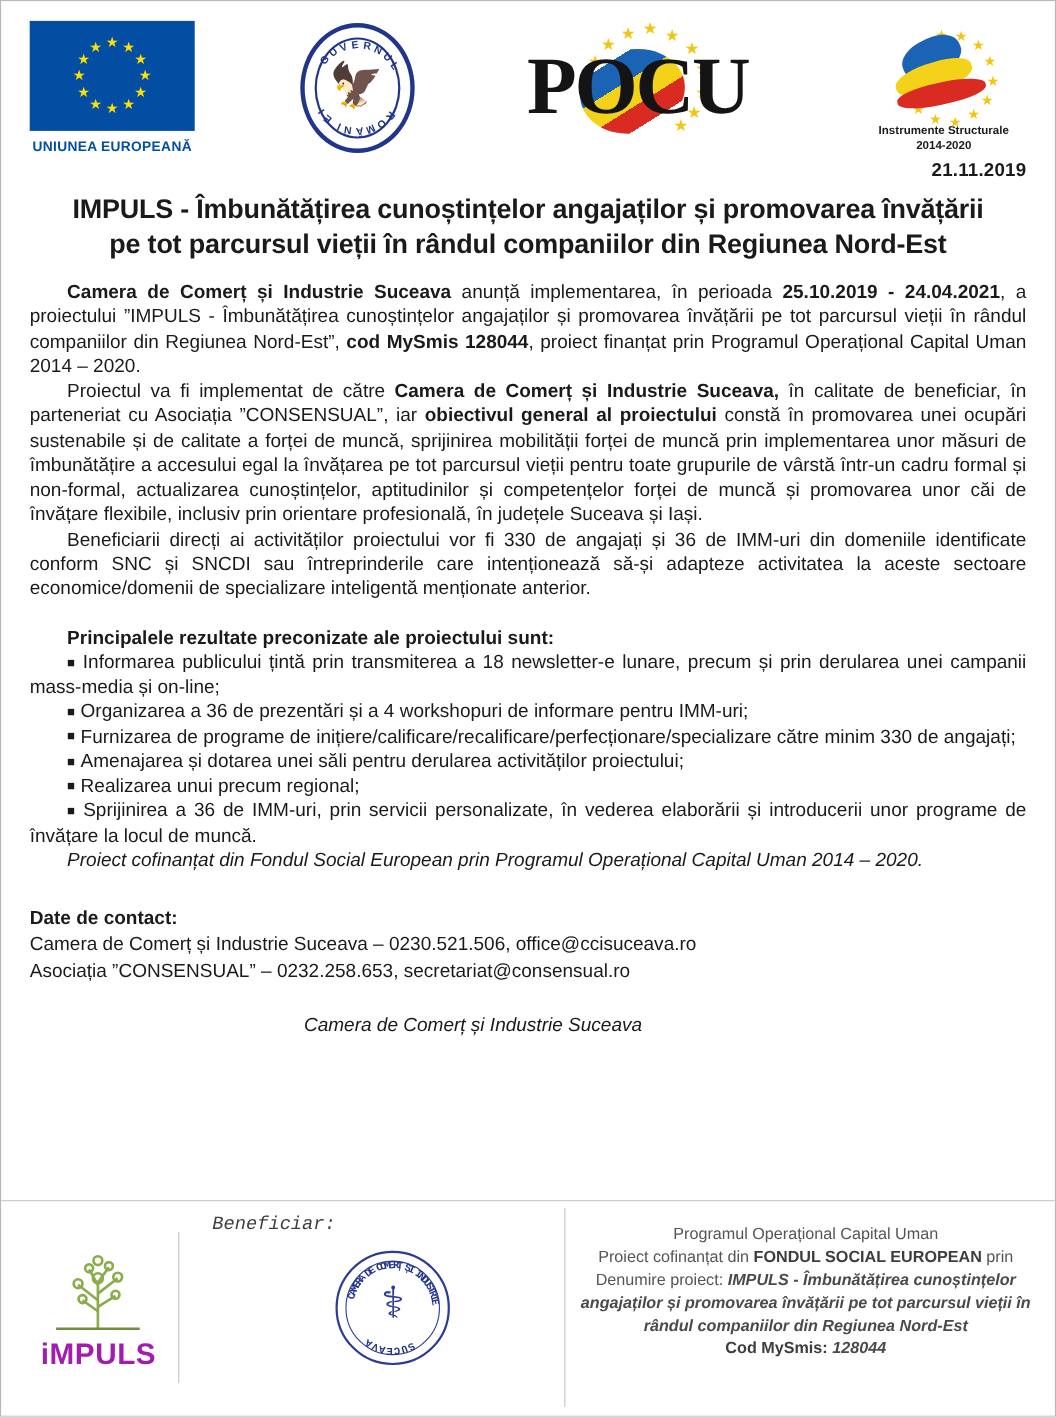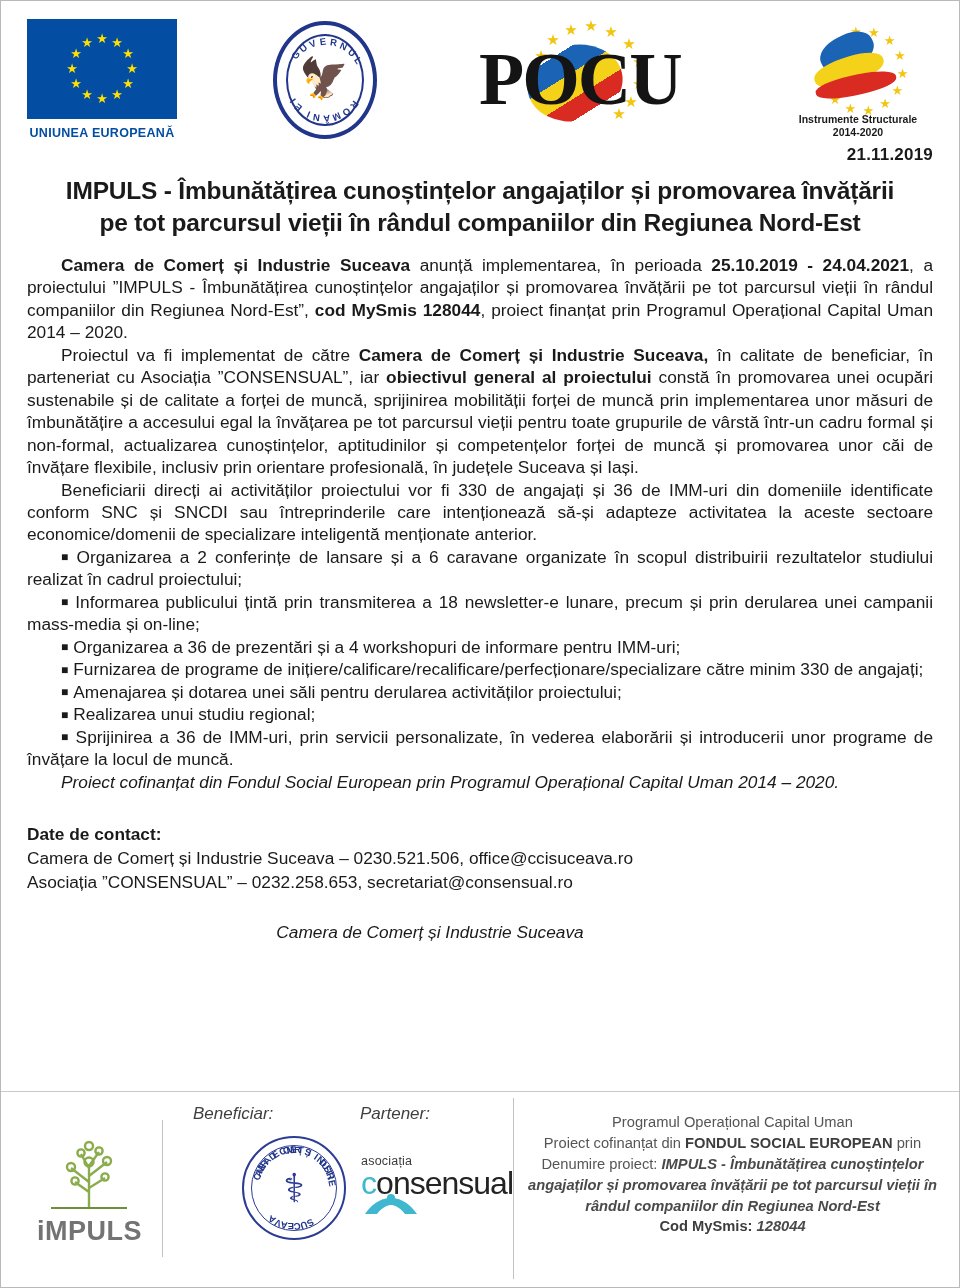--- a/index.html
+++ b/index.html
@@ -271,36 +271,37 @@
     width: 145px;
     display: flex;
     align-items: center;
     justify-content: center;
   }
   .impuls-logo { text-align: center; }
   .impuls-tree { position: relative; width: 92px; height: 84px; margin: 0 auto; }
   .impuls-word {
     font-size: 27px;
     font-weight: 700;
-    color: #737373;
+    color: #a21caf;
     letter-spacing: .5px;
     margin-top: 2px;
     text-align: right;
   }
   .v-div { width: 1px; background: #c2c2c2; margin: 22px 10px 22px 0; }
   .foot-mid {
     flex: 1;
     display: flex;
     padding-left: 6px;
   }
   .foot-col {
     flex: 1;
     display: flex;
-    flex-direction: column;
-    align-items: flex-end;
+    flex-direction: row;
+    align-items: center;
+    font-family: Liberation Mono, monospace;
   }
   .foot-label {
     font-style: italic;
     font-size: 17px;
     color: #3f3f3f;
     margin: 6px 0 12px 0;
     align-self: flex-start;
     padding-left: 14px;
   }
   .cci-seal {
@@ -445,28 +446,28 @@
   </div>
 
   <div class="body-wrap">
 
     <p class="para"><span class="bold">Camera de Comerț și Industrie Suceava</span><span> anunță implementarea, în perioada </span><span class="bold">25.10.2019 - 24.04.2021</span><span>, a proiectului ”IMPULS - Îmbunătățirea cunoștințelor angajaților și promovarea învățării pe tot parcursul vieții în rândul companiilor din Regiunea Nord-Est”, </span><span class="bold">cod MySmis 128044</span><span>, proiect finanțat prin Programul  Operațional Capital Uman 2014 – 2020.</span></p>
 
     <p class="para"><span>Proiectul va fi implementat de către </span><span class="bold">Camera de Comerț și Industrie Suceava,</span><span> în calitate de beneficiar, în parteneriat cu Asociația ”CONSENSUAL”, iar </span><span class="bold">obiectivul general al proiectului</span><span> constă în promovarea unei ocupări sustenabile și de calitate a forței de muncă, sprijinirea mobilității forței de muncă prin implementarea unor măsuri de îmbunătățire a accesului egal la învățarea pe tot parcursul vieții pentru toate grupurile de vârstă într-un cadru formal și non-formal, actualizarea cunoștințelor, aptitudinilor și competențelor forței de muncă și promovarea unor căi de învățare flexibile, inclusiv prin orientare profesională, în județele Suceava și Iași.</span></p>
 
     <p class="para">Beneficiarii direcți ai activităților proiectului vor fi 330 de angajați și 36 de IMM-uri din domeniile identificate conform SNC și SNCDI sau întreprinderile care intenționează să-și adapteze activitatea la aceste sectoare economice/domenii de specializare inteligentă menționate anterior.</p>
 
+    <p class="results-head">Principalele rezultate preconizate ale proiectului sunt:</p>
 
     <div class="bullets" id="bullets">
-        <p class="bullet"><span class="sq">■</span><span>Organizarea a 2 conferințe de lansare și a 6 caravane organizate în scopul distribuirii rezultatelor studiului realizat în cadrul proiectului;</span></p>
         <p class="bullet"><span class="sq">■</span><span>Informarea publicului țintă prin transmiterea a 18 newsletter-e lunare, precum și prin derularea unei campanii mass-media și on-line;</span></p>
         <p class="bullet"><span class="sq">■</span><span>Organizarea a 36 de prezentări și a 4 workshopuri de informare pentru IMM-uri;</span></p>
         <p class="bullet"><span class="sq">■</span><span>Furnizarea de programe de inițiere/calificare/recalificare/perfecționare/specializare către minim 330 de angajați;</span></p>
         <p class="bullet"><span class="sq">■</span><span>Amenajarea și dotarea unei săli pentru derularea activităților proiectului;</span></p>
-        <p class="bullet"><span class="sq">■</span><span>Realizarea unui studiu regional;</span></p>
+        <p class="bullet"><span class="sq">■</span><span>Realizarea unui precum regional;</span></p>
         <p class="bullet"><span class="sq">■</span><span>Sprijinirea a 36 de IMM-uri, prin servicii personalizate, în vederea elaborării și introducerii unor programe de învățare la locul de muncă.</span></p>
       </div>
 
 
     <p class="cofin">Proiect cofinanțat din Fondul Social European prin Programul Operațional Capital Uman 2014 – 2020.</p>
   </div>
 
   <div class="contact">
     <div class="contact-head">Date de contact:</div>
     <div>Camera de Comerț și Industrie Suceava – 0230.521.506, office@ccisuceava.ro</div>
@@ -545,31 +546,20 @@
               <span style="transform: rotate(-10deg) translate(0px, 44px) rotate(180deg);">C</span>
               <span style="transform: rotate(0deg) translate(0px, 44px) rotate(180deg);">E</span>
               <span style="transform: rotate(10deg) translate(0px, 44px) rotate(180deg);">A</span>
               <span style="transform: rotate(20deg) translate(0px, 44px) rotate(180deg);">V</span>
               <span style="transform: rotate(30deg) translate(0px, 44px) rotate(180deg);">A</span>
             </div>
           <div class="cci-cad">⚕</div>
         </div>
       </div>
 
-      <div class="foot-col">
-        <div class="foot-label">Partener:</div>
-        <div class="consensual">
-          <div class="cons-small">asociația</div>
-          <div class="cons-word"><span class="c">c</span><span id="consrest">onsensual</span></div>
-          <div class="cons-figure" id="consfig"><svg viewBox="0 0 60 22" width="60" height="22">
-                <path d="M4 20 C14 6, 24 4, 30 4 C36 4, 46 6, 56 20 L44 20 C38 12, 32 11, 30 11 C28 11, 22 12, 16 20 Z" fill="#3eb7cf"></path>
-                <circle cx="30" cy="4" r="4" fill="#3eb7cf"></circle>
-              </svg></div>
-        </div>
-      </div>
 
     </div>
 
     <div class="foot-right">
       <div>Programul Operațional Capital Uman</div>
       <div><span>Proiect cofinanțat din </span><span class="strong">FONDUL SOCIAL EUROPEAN</span><span> prin</span></div>
       <div><span>Denumire proiect: </span><span class="it">IMPULS - Îmbunătățirea cunoștințelor angajaților și promovarea învățării pe tot parcursul vieții în rândul companiilor din Regiunea Nord-Est</span></div>
       <div><span class="strong">Cod MySmis: </span><span class="it">128044</span></div>
     </div>
 

